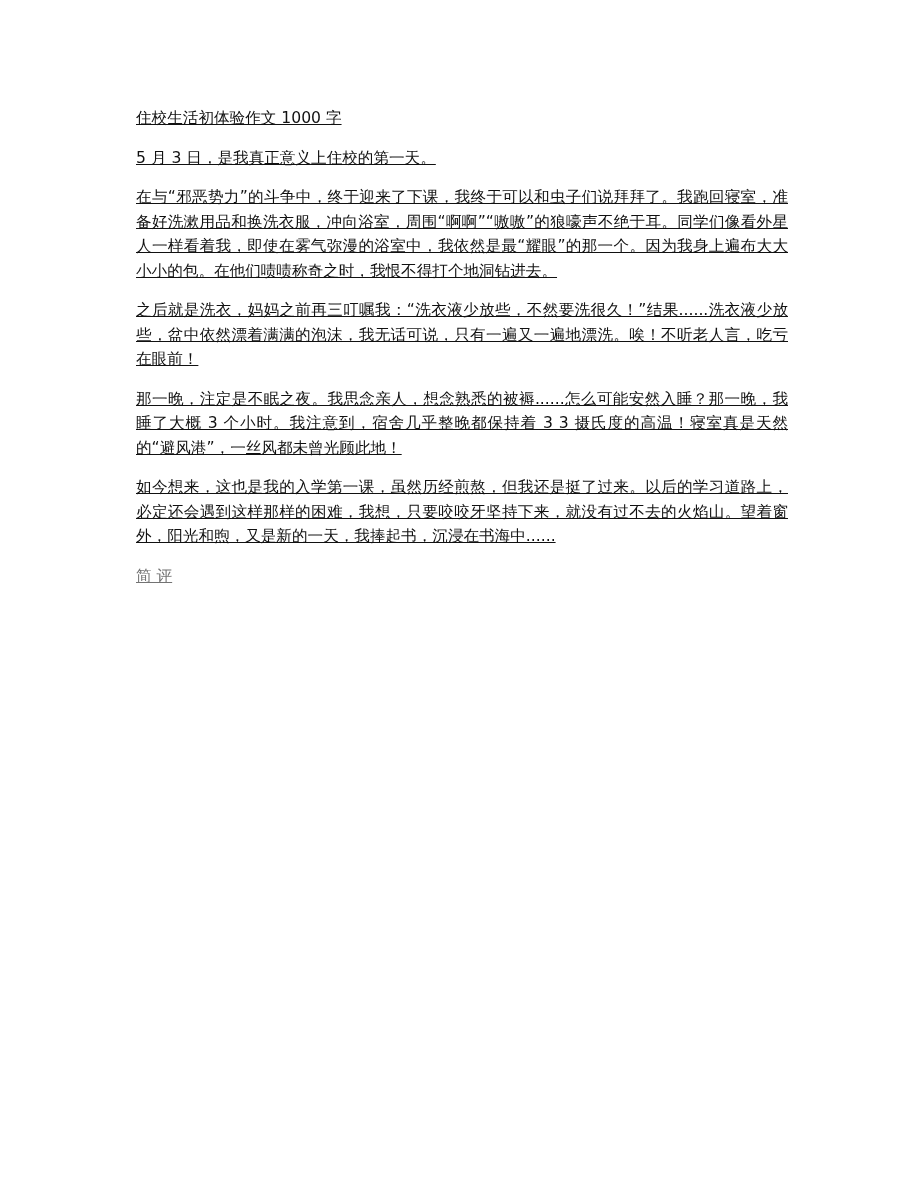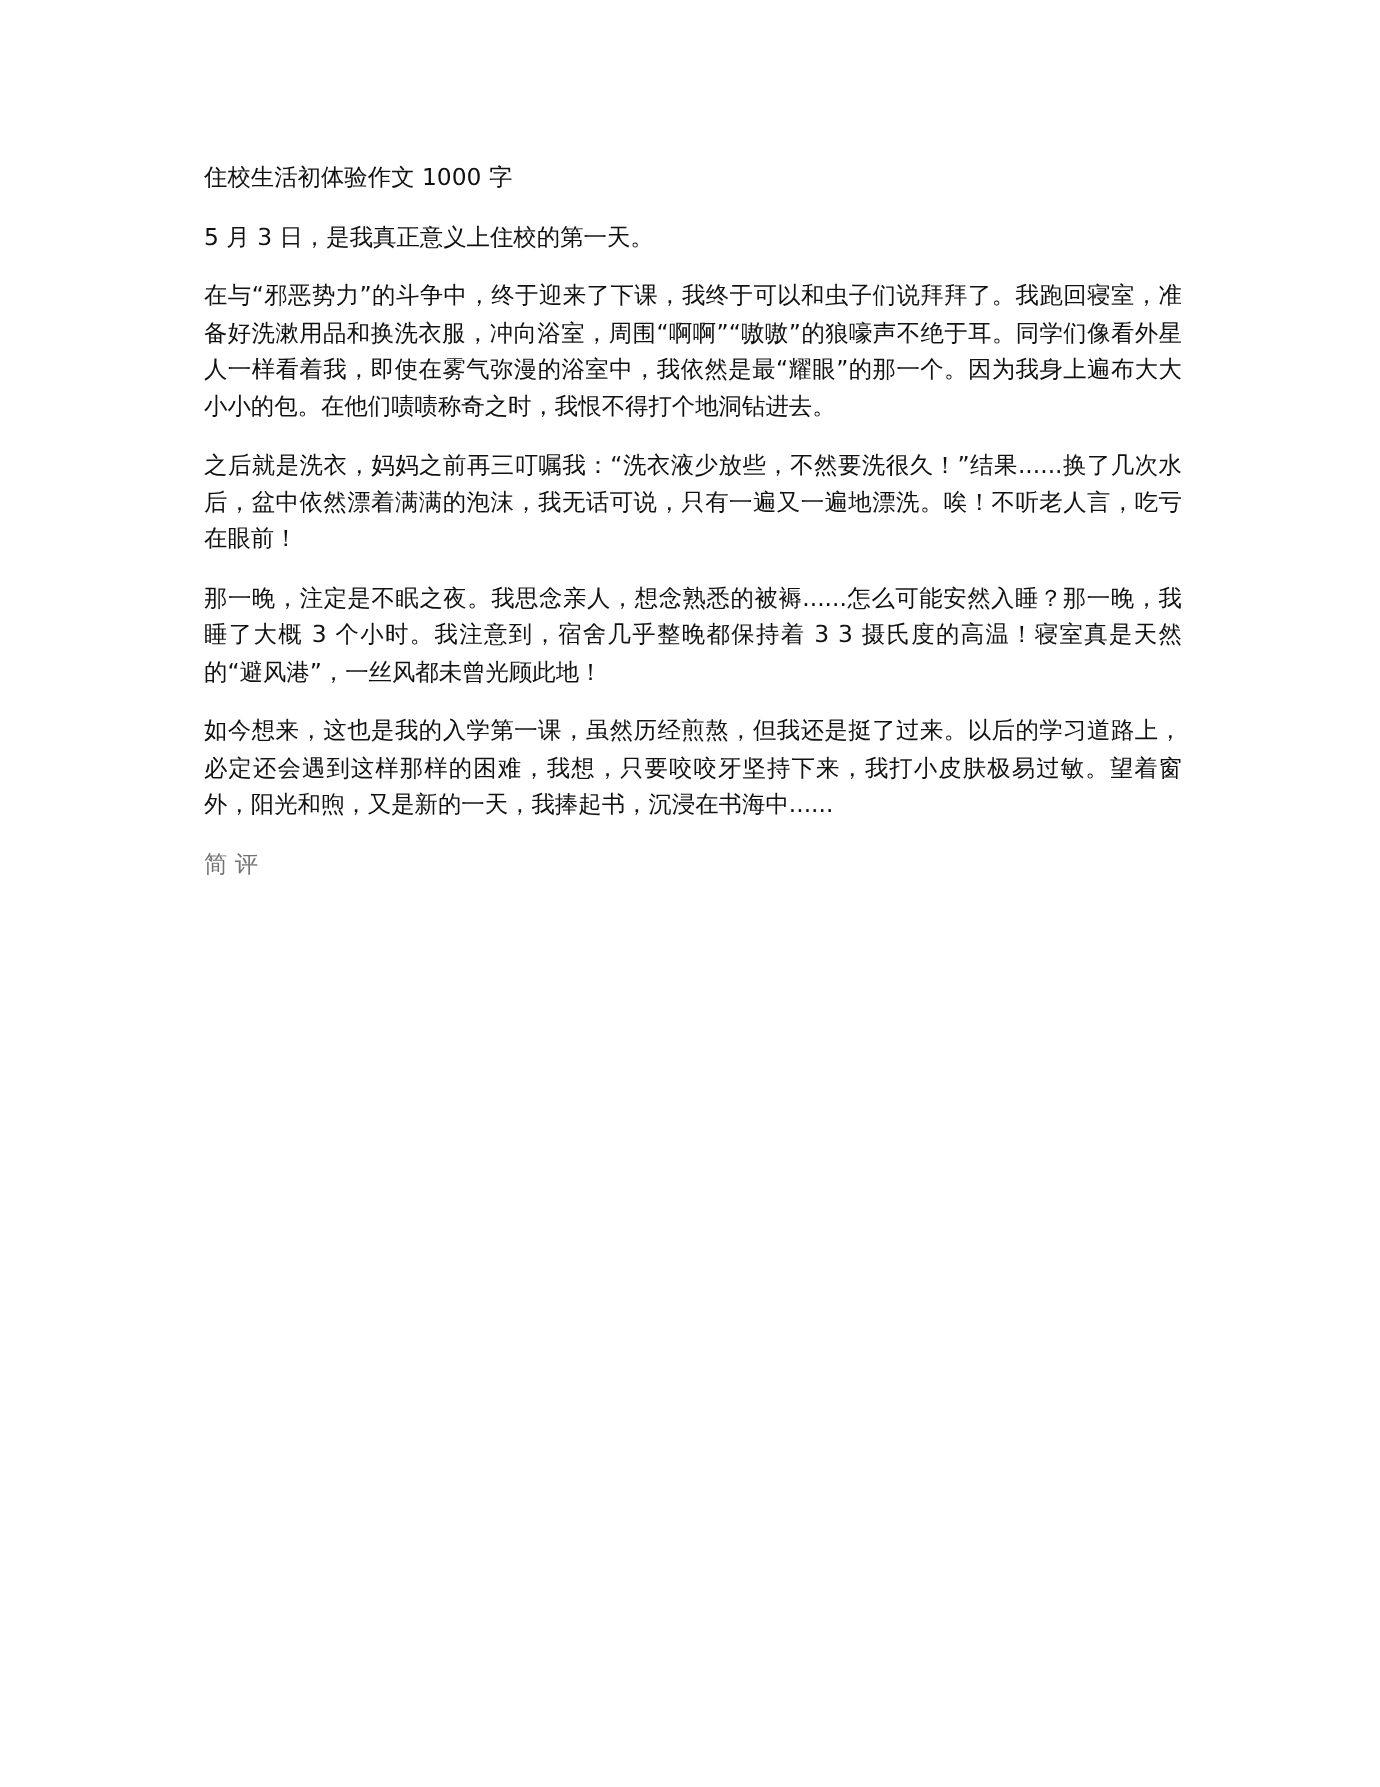--- a/index.html
+++ b/index.html
@@ -12,28 +12,29 @@
     font-family: "DejaVu Sans", "Liberation Sans", sans-serif;
     font-size: 15.6px;
     color: #111111;
     line-height: 24.5px;
   }
   .page p {
     margin: 0 0 15px 0;
     text-align: justify;
     text-justify: inter-character;
     word-break: break-all;
+    text-decoration: underline;
   }
   .title { margin-bottom: 15px !important; }
   .label-muted { color: #737373; }
 </style>
 </head>
 <body>
 
 <div class="page">
   <p class="title">住校生活初体验作文 1000 字</p>
   <p>5 月 3 日，是我真正意义上住校的第一天。</p>
   <p>在与“邪恶势力”的斗争中，终于迎来了下课，我终于可以和虫子们说拜拜了。我跑回寝室，准备好洗漱用品和换洗衣服，冲向浴室，周围“啊啊”“嗷嗷”的狼嚎声不绝于耳。同学们像看外星人一样看着我，即使在雾气弥漫的浴室中，我依然是最“耀眼”的那一个。因为我身上遍布大大小小的包。在他们啧啧称奇之时，我恨不得打个地洞钻进去。</p>
-  <p>之后就是洗衣，妈妈之前再三叮嘱我：“洗衣液少放些，不然要洗很久！”结果......换了几次水后，盆中依然漂着满满的泡沫，我无话可说，只有一遍又一遍地漂洗。唉！不听老人言，吃亏在眼前！</p>
+  <p>之后就是洗衣，妈妈之前再三叮嘱我：“洗衣液少放些，不然要洗很久！”结果......洗衣液少放些，盆中依然漂着满满的泡沫，我无话可说，只有一遍又一遍地漂洗。唉！不听老人言，吃亏在眼前！</p>
   <p>那一晚，注定是不眠之夜。我思念亲人，想念熟悉的被褥......怎么可能安然入睡？那一晚，我睡了大概 3 个小时。我注意到，宿舍几乎整晚都保持着 3 3 摄氏度的高温！寝室真是天然的“避风港”，一丝风都未曾光顾此地！</p>
-  <p>如今想来，这也是我的入学第一课，虽然历经煎熬，但我还是挺了过来。以后的学习道路上，必定还会遇到这样那样的困难，我想，只要咬咬牙坚持下来，我打小皮肤极易过敏。望着窗外，阳光和煦，又是新的一天，我捧起书，沉浸在书海中......</p>
+  <p>如今想来，这也是我的入学第一课，虽然历经煎熬，但我还是挺了过来。以后的学习道路上，必定还会遇到这样那样的困难，我想，只要咬咬牙坚持下来，就没有过不去的火焰山。望着窗外，阳光和煦，又是新的一天，我捧起书，沉浸在书海中......</p>
   <p class="label-muted">简 评</p>
 </div>
 
 </body></html>

